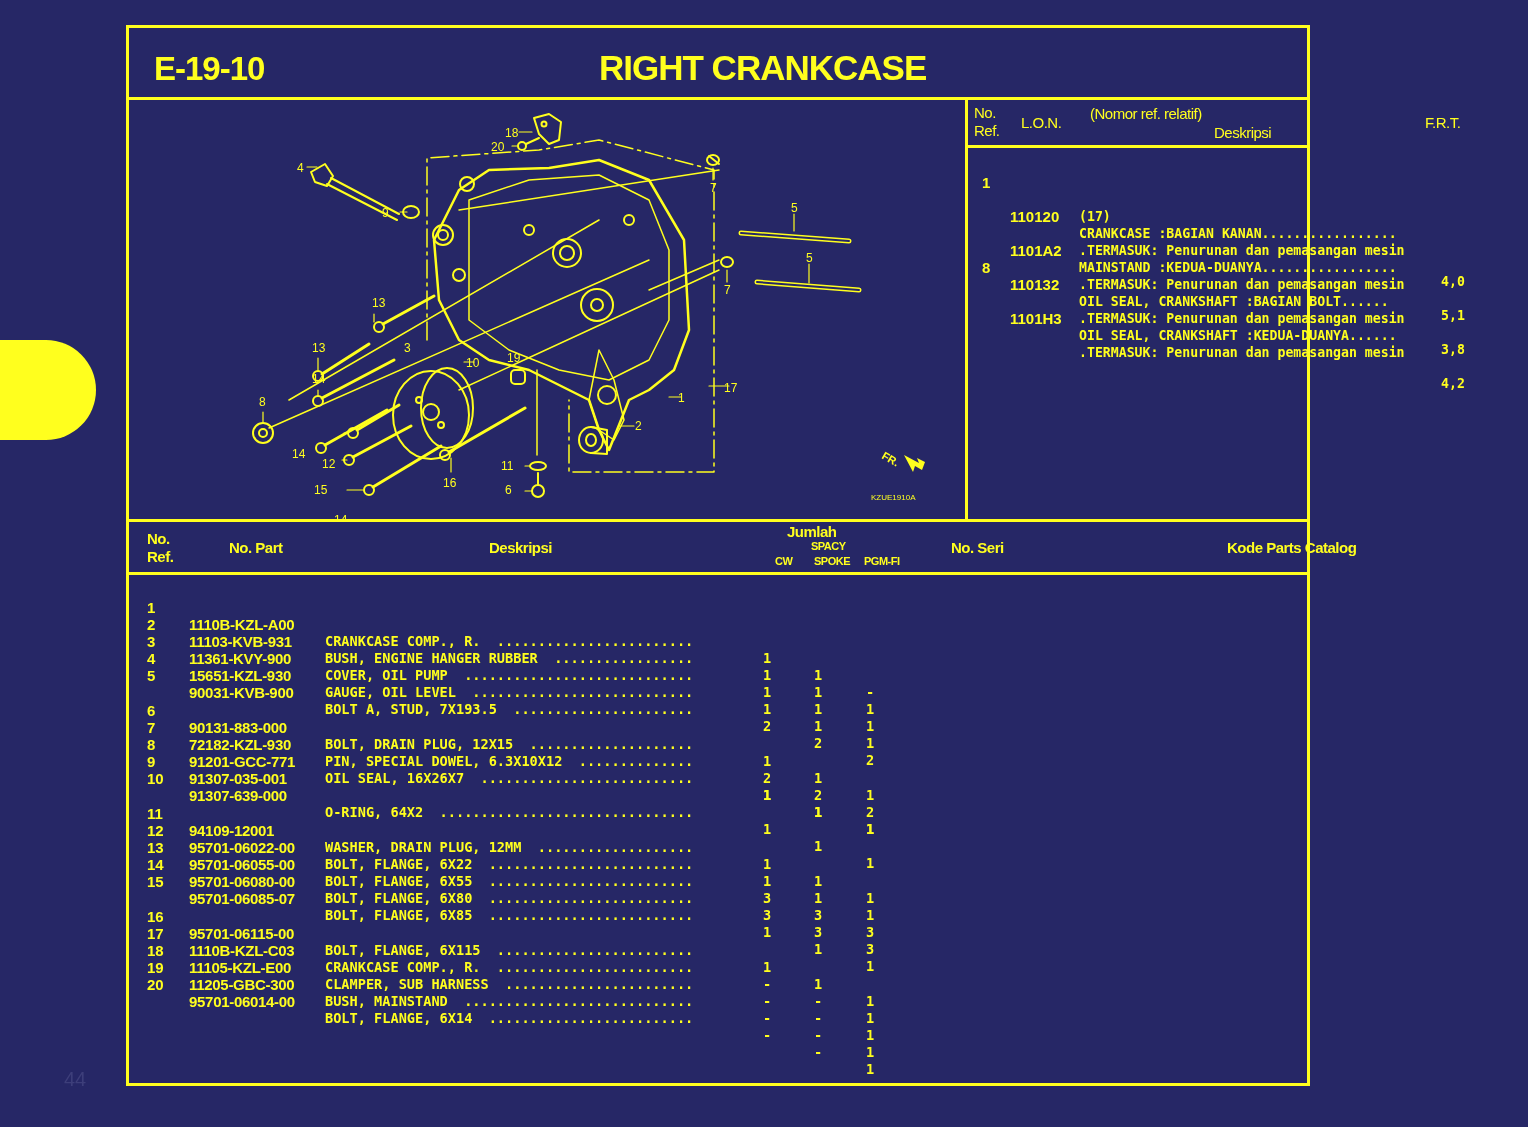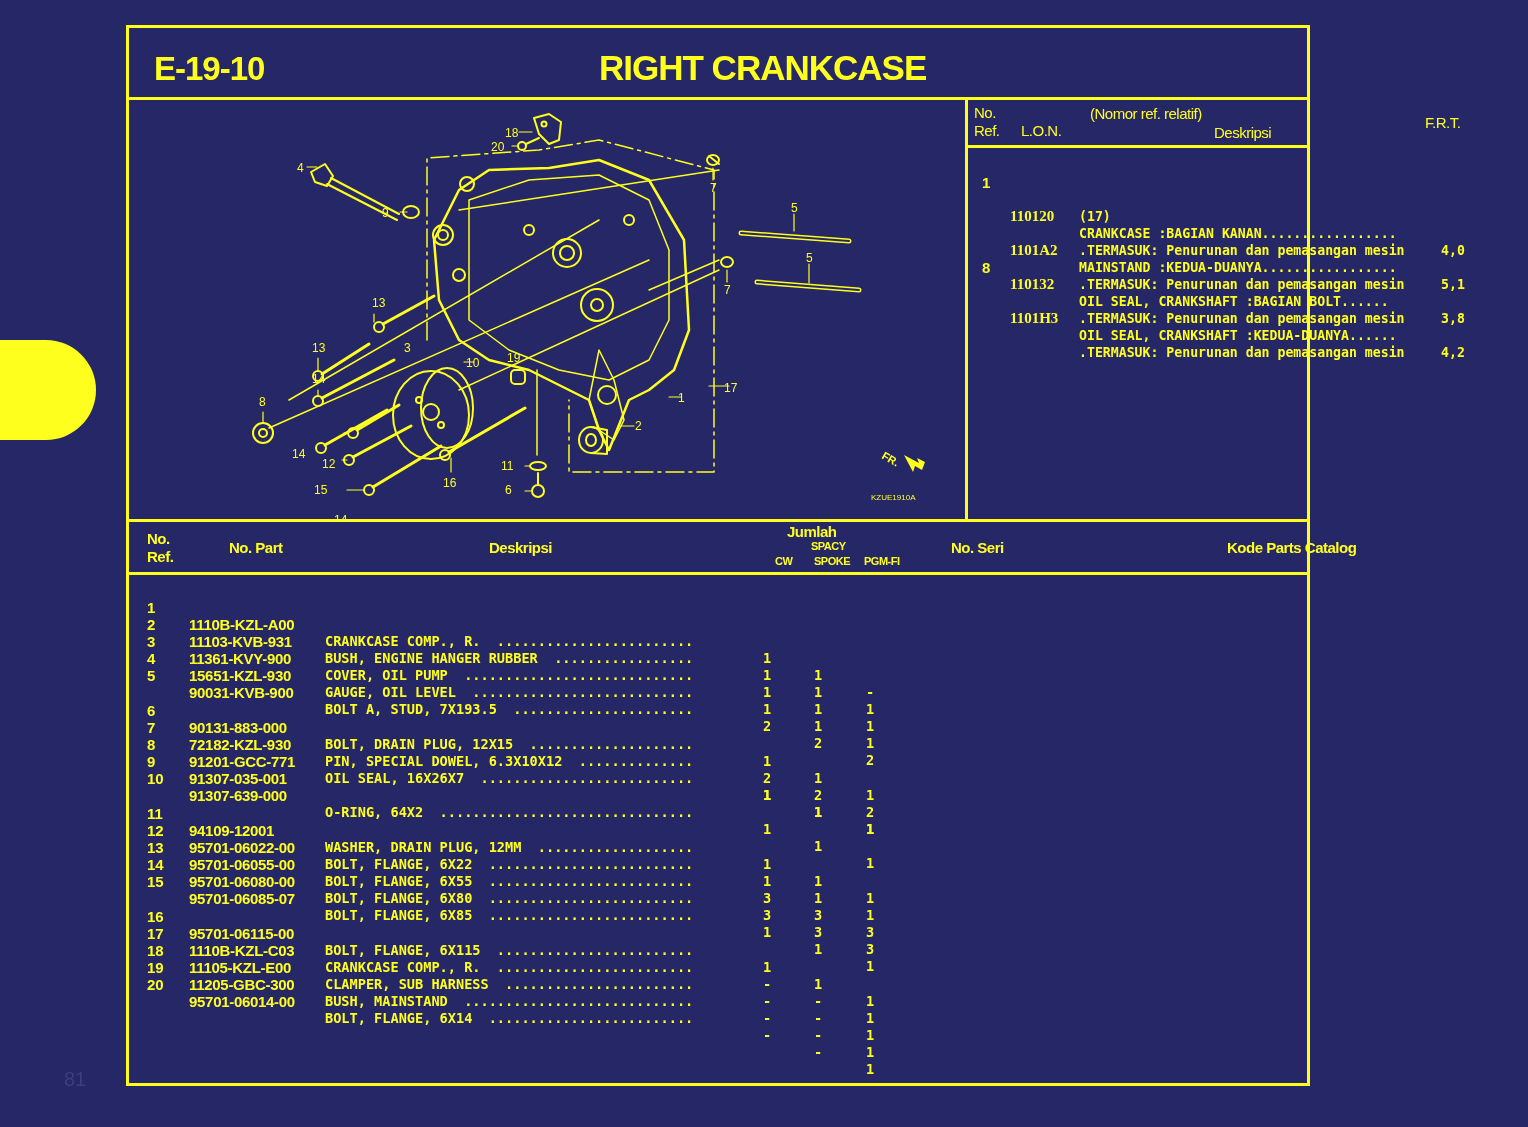--- a/index.html
+++ b/index.html
@@ -60,23 +60,23 @@
     .frt-body {
       position: absolute; left: 0; top: 51px; right: 0; bottom: 0;
       font-family: "DejaVu Sans Mono", monospace;
       font-weight: bold;
       font-size: 13.2px;
     }
     .frt-line {
       position: absolute; height: 17px; line-height: 17px; white-space: pre;
     }
     .frt-line .ref { position: absolute; left: 14px; font-family: "Liberation Sans", sans-serif; font-size: 15px; }
-    .frt-line .lon { position: absolute; left: 42px; font-family: Liberation Serif, serif; font-size: 15px; }
+    .frt-line .lon { position: absolute; left: 42px; font-family: Liberation Sans, sans-serif; font-size: 15px; }
     .frt-line .desc { position: absolute; left: 111px; }
-    .frt-line .val { position: absolute; left: 473px; font-family: "DejaVu Sans Mono", monospace; }
+    .frt-line .val { position: absolute; left: 473px; font-family: "DejaVu Sans Mono", monospace; margin-top: 31px; }
     .parts-header {
       position: absolute; left: 0; top: 491px; right: 0; height: 56px;
       border-top: 3px solid #ffff1e;
       border-bottom: 3px solid #ffff1e;
       font-weight: bold;
       font-size: 15px;
     }
     .parts-header span { position: absolute; letter-spacing: -0.5px; white-space: nowrap; }
     .parts-header .small { font-size: 11px; margin-left: 16px; }
     .parts-body {
@@ -94,21 +94,21 @@
     .prow .c-part { left: 60px; font-family: "Liberation Sans", sans-serif; font-size: 15px; letter-spacing: -0.3px; }
     .prow .c-desc { left: 196px; width: 412px; overflow: hidden; }
     .prow .c-cw { left: 630px; width: 16px; text-align: center; }
     .prow .c-spoke { left: 681px; width: 16px; text-align: center; }
     .prow .c-pgm { left: 733px; width: 16px; text-align: center; }
   </style>
 </head>
 <body>
 
 <div class="page-tab"></div>
-<div class="page-number">81</div>
+<div class="page-number">44</div>
 
 <div class="frame">
 
   <div class="title-bar">
     <div class="section-code">E-19-10</div>
     <div class="section-title">RIGHT CRANKCASE</div>
   </div>
 
   <div class="diagram-area">
     <svg width="836" height="419" viewBox="0 0 836 419" fill="none" stroke="#ffff1e" stroke-width="2" stroke-linecap="round" stroke-linejoin="round">
@@ -251,21 +251,21 @@
       </g>
       <text x="752" y="358" fill="#ffff1e" stroke="none" font-family="Liberation Sans, sans-serif" font-weight="bold" font-size="11" transform="rotate(30 752 358)">FR.</text>
       <text x="742" y="400" fill="#ffff1e" stroke="none" font-family="Liberation Sans, sans-serif" font-size="8">KZUE1910A</text>
     </svg>
   </div>
 
   <div class="frt-panel">
     <div class="frt-header">
       <span style="left:6px; top:4px;">No.</span>
       <span style="left:6px; top:22px;">Ref.</span>
-      <span style="left:53px; top:22px;">L.O.N.</span>
+      <span style="left:53px; top:14px;">L.O.N.</span>
       <span style="left:122px; top:5px;">(Nomor ref. relatif)</span>
       <span style="left:246px; top:24px;">Deskripsi</span>
       <span style="left:457px; top:14px;">F.R.T.</span>
     </div>
     <div class="frt-body">
       <div class="frt-line" style="top:6px;">
         <span class="ref">1</span>
         <span class="lon"></span>
         <span class="desc">(17)</span>
         <span class="val"></span>

